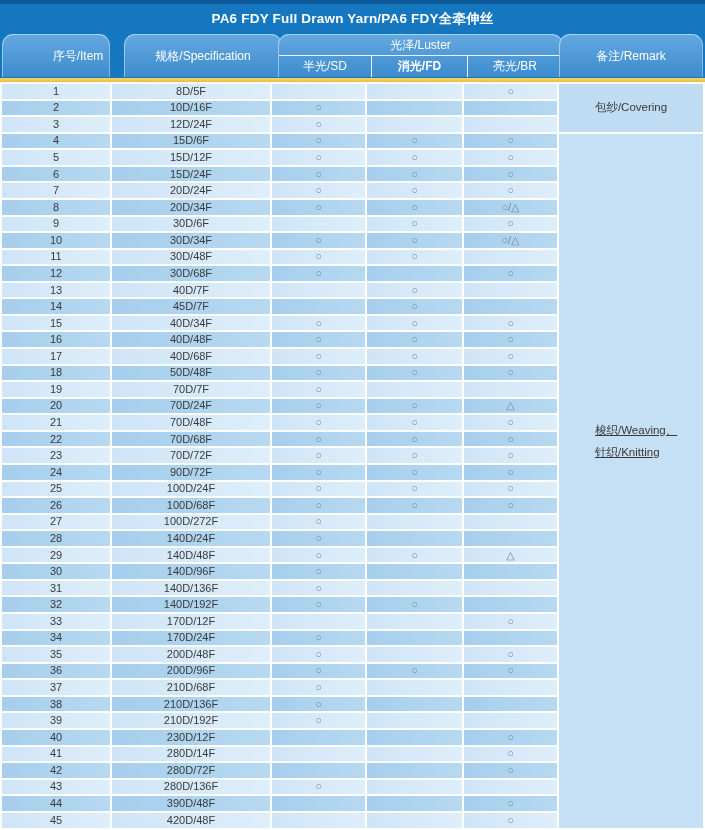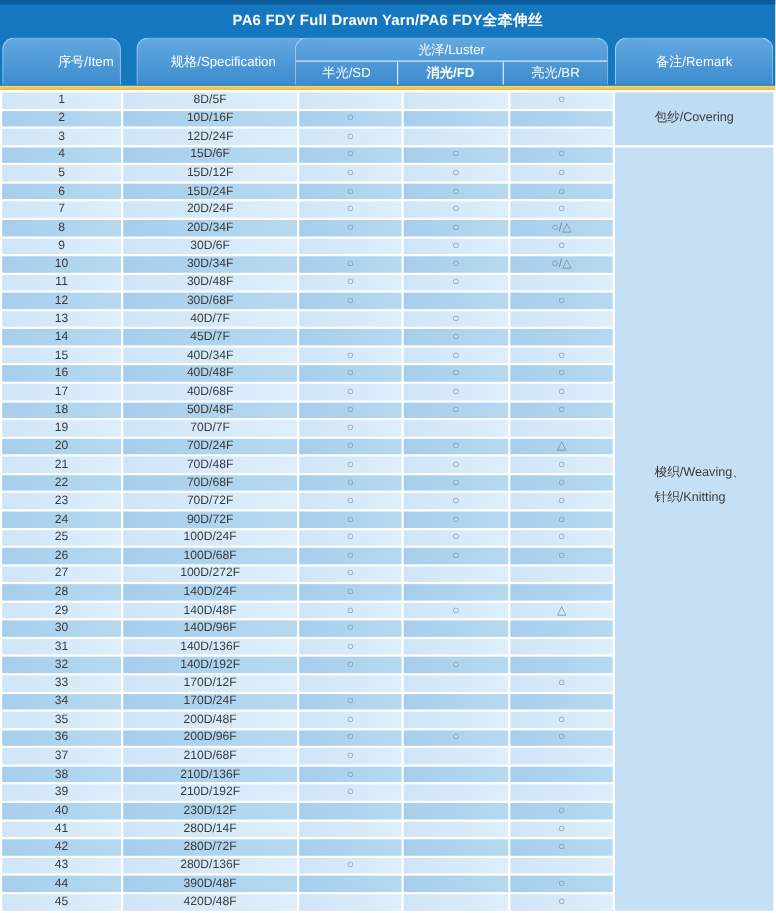--- a/index.html
+++ b/index.html
@@ -11,38 +11,38 @@
   .top-strip { height:4px; background:#0C5999; }
   .title { text-align:center; color:#ffffff; font-weight:bold; font-size:13.5px; line-height:29px; letter-spacing:.2px; }
   .tabs { position:absolute; left:0; right:0; bottom:1px; height:43px; }
   .tab { position:absolute; bottom:0; height:43px; border-radius:11px 11px 0 0;
          background:linear-gradient(#63A8DF, #3C8CCF);
          border-top:1px solid #A9D5F2; border-left:1px solid rgba(255,255,255,.45); border-right:1px solid rgba(255,255,255,.35);
          color:#ffffff; font-size:12px; }
   .tab-label { display:flex; align-items:center; justify-content:center; height:100%; }
   .tab-item   { left:2px;   width:108px;padding-left:44px; }
   .tab-spec   { left:124px; width:158px; }
-  .tab-luster { left:268px; width:285px; display:flex; flex-direction:column; }
+  .tab-luster { left:278px; width:285px; display:flex; flex-direction:column; }
   .tab-remark { left:559px; width:144px; }
   .luster-top { height:21px; display:flex; align-items:center; justify-content:center; border-bottom:1px solid #EAF4FC; }
   .luster-sub { flex:1; display:flex; }
   .luster-sub > div { display:flex; align-items:center; justify-content:center; }
   .sub-sd { width:93px; border-right:1px solid #EAF4FC; }
   .sub-fd { width:96px; border-right:1px solid #EAF4FC;font-weight:bold; }
   .sub-br { flex:1; }
   .gold-line { height:4px; background:linear-gradient(#F7D66C, #E9BD3E); }
 
   
   table { border-collapse:separate; border-spacing:2px; width:705px; height:748px; table-layout:fixed; background:#ffffff; }
   td { font-size:11px; color:#3A3A3A; text-align:center; vertical-align:middle; height:14.5px; line-height:1; overflow:hidden; white-space:nowrap; }
   tr.light td.cell { background:linear-gradient(to right, #CFE5F7, #DEEEFA); }
   tr.dark  td.cell { background:linear-gradient(to right, #A6CEEC, #B6D9F1); }
   td.mark { color:#7C8891; font-size:11px; }
   td.remark-covering { background:#BFDCF2; font-size:11.5px; }
-  td.remark-weaving  { background:#C5E0F4; vertical-align:top; text-align:left; padding:286px 12px 0 36px; font-size:11.5px; line-height:1.9; }
+  td.remark-weaving  { background:#C5E0F4; vertical-align:top; text-align:left; padding:286px 12px 0 36px; font-size:11.5px; line-height:1.9;text-decoration:underline; }
 </style>
 </head>
 <body>
 
 <div class="page">
   <div class="header">
     <div class="top-strip"></div>
     <div class="title">PA6 FDY Full Drawn Yarn/PA6 FDY全牵伸丝</div>
     <div class="tabs">
       <div class="tab tab-item">

